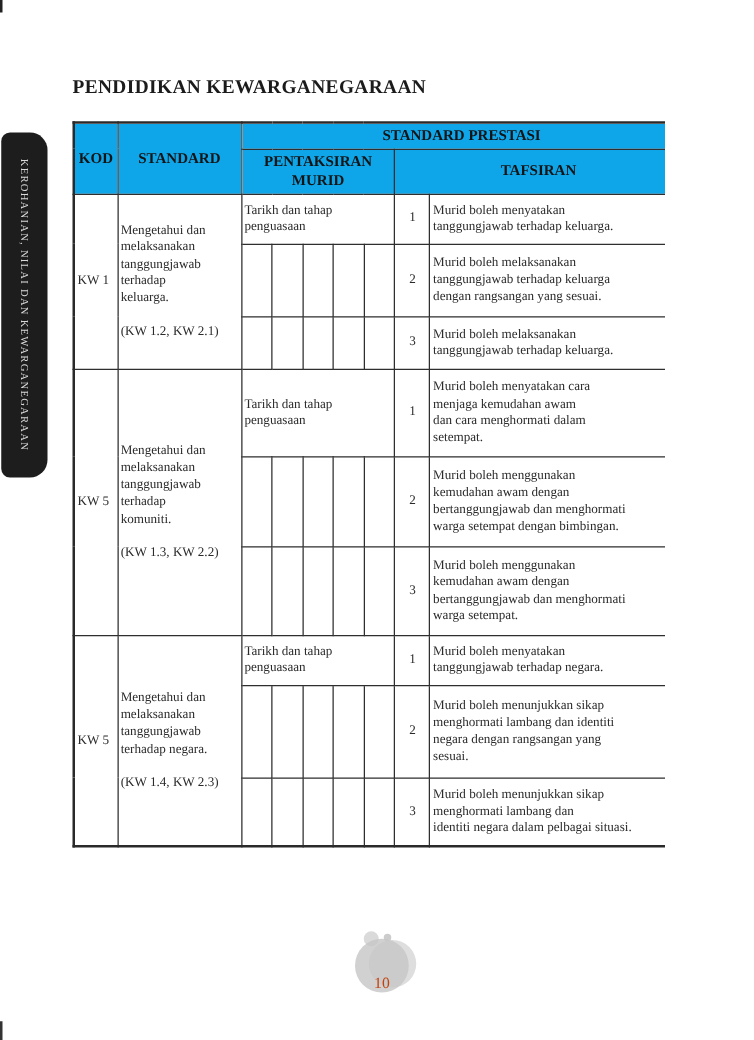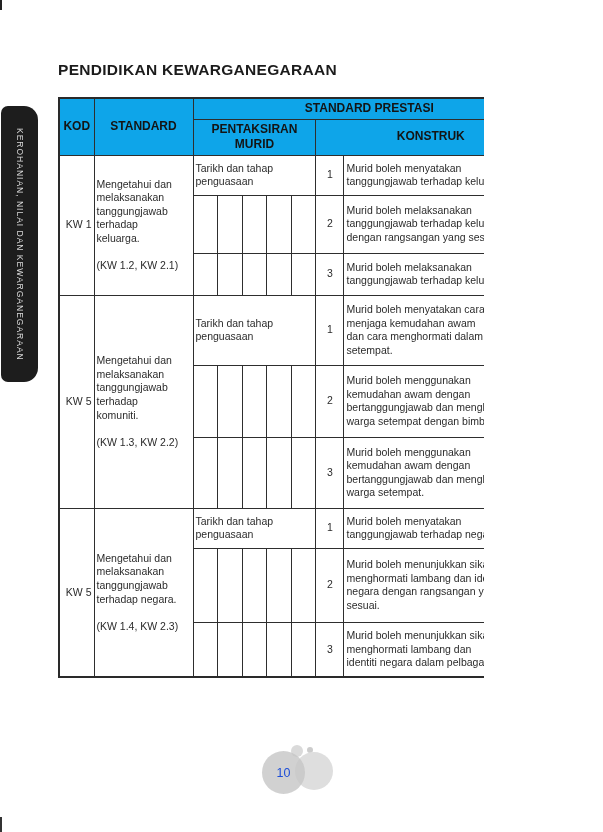--- a/index.html
+++ b/index.html
@@ -1,18 +1,18 @@
 <!DOCTYPE html>
 <html><head>
 <meta charset="utf-8">
 <style>
   html,body{margin:0;padding:0;background:#ffffff;}
   .page{
     position:relative;width:484px;height:832px;background:#ffffff;overflow:hidden;
-    font-family:Liberation Sans, sans-serif;color:#2b2b2b;
+    font-family:Liberation Serif, serif;color:#2b2b2b;padding-left:48px;
   }
   
   .title{
     position:absolute;left:58px;top:61px;margin:0;
     font-size:15.5px;font-weight:bold;letter-spacing:.3px;color:#1b1b1b;
   }
   
   .side-tab{
     position:absolute;left:1px;top:106px;width:37px;height:276px;
     background:#1d1d1d;border-radius:7px 14px 14px 7px;
@@ -28,34 +28,34 @@
     border-collapse:collapse;table-layout:fixed;
     font-size:10.5px;line-height:1.3;color:#2b2b2b;
   }
   table.sp th,table.sp td{
     border:1.5px solid #2e2e2e;padding:2px;vertical-align:middle;
     overflow:hidden;
   }
   table.sp{border:2px solid #2a2a2a;}
   th.gray{background:#0ea5e9;font-size:12px;font-weight:bold;color:#141414;text-align:center;}
   .pre{white-space:pre-line;}
-  td.kod{text-align:right;}
+  td.kod{text-align:left;}
   td.konstruk{text-align:left;padding:4px 3px;}
   td.tarikh{text-align:left;}
   td.band{text-align:center;}
   td.taf{text-align:left;padding:4px 6px 4px 8px;margin-left:48px;}
   
   .bubble{position:absolute;border-radius:50%;}
   .bubble-s1{left:291px;top:745px;width:12px;height:12px;background:#dadada;}
   .bubble-s2{left:307px;top:747px;width:6px;height:6px;background:#cccccc;}
   .bubble-overlap{left:295px;top:752px;width:38px;height:38px;background:#dedede;}
   .bubble-main{
-    left:262px;top:751px;width:43px;height:43px;background:rgba(198,198,198,.8);
-    display:flex;align-items:center;justify-content:center;
-    font-size:12.5px;color:#1d4ed8;
+    left:284px;top:751px;width:43px;height:43px;background:rgba(198,198,198,.8);
+    display:flex;align-items:flex-end;justify-content:center;
+    font-size:12.5px;color:#c2410c;
   }
   
   .art{position:absolute;}
   .tick-tl{left:0;top:0;width:2px;height:10px;background:#222;}
   .tick-tr{left:600px;top:0;width:2px;height:7px;background:#555;}
   .tick-bl{left:0;top:817px;width:2px;height:15px;background:#333;}
   .tick-br{left:599px;top:819px;width:2px;height:13px;background:#333;}
   .e1{left:596px;top:168px;width:5px;height:4px;background:#4a4a4a;}
   .e2{left:596px;top:175px;width:5px;height:3px;background:#5a5a5a;}
   .e3{left:597px;top:182px;width:3px;height:151px;background:#c9c9c9;}
@@ -115,21 +115,21 @@
     </colgroup>
     <tbody>
       <tr style="height:18px">
         <th class="gray" rowspan="2">KOD</th>
         <th class="gray" rowspan="2">STANDARD</th>
         <th class="gray" colspan="7">STANDARD PRESTASI</th>
       </tr>
       <tr style="height:33px">
         <th class="gray pre" colspan="5">PENTAKSIRAN
 MURID</th>
-        <th class="gray" colspan="2">KONSTRUK</th>
+        <th class="gray" colspan="2">TAFSIRAN</th>
       </tr>
 
       <tr style="height:40px">
         <td class="kod" rowspan="3">KW 1</td>
         <td class="konstruk pre" rowspan="3">Mengetahui dan
 melaksanakan
 tanggungjawab
 terhadap
 keluarga.
 

